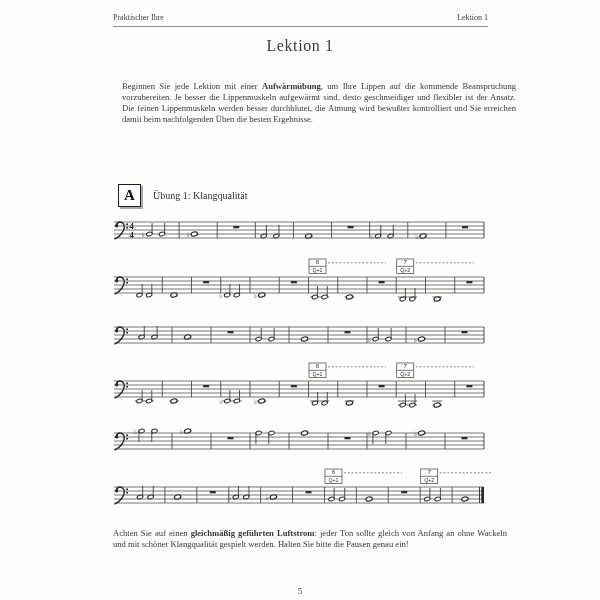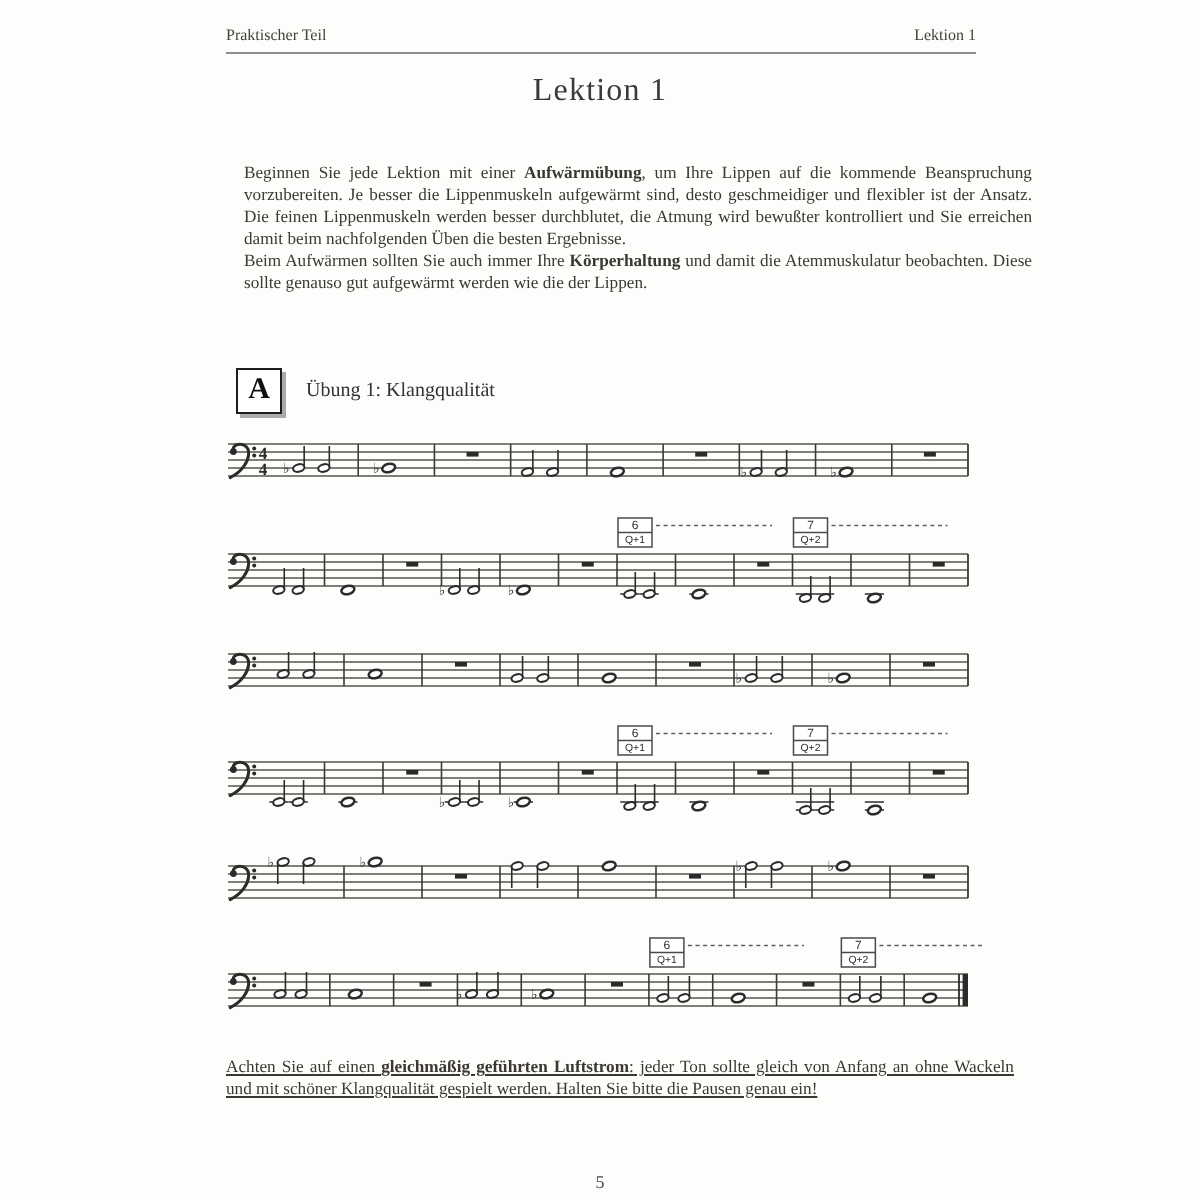--- a/index.html
+++ b/index.html
@@ -7,45 +7,44 @@
   .page{position:relative;width:600px;height:600px;background:#fdfdfc;overflow:hidden;color:#333;}
   .header{position:absolute;left:113px;top:13px;width:375px;display:flex;justify-content:space-between;
           font-size:8px;color:#44403c;border-bottom:1.4px solid #8f8f8f;padding-bottom:4px;}
   .title{position:absolute;top:37px;left:0;width:600px;text-align:center;font-size:16px;
          font-weight:normal;letter-spacing:0.6px;color:#3a3a3a;margin:0;}
   .intro{position:absolute;left:122px;top:81px;width:394px;font-size:8.6px;line-height:10.9px;
          text-align:justify;color:#3b3833;}
   .intro p{margin:0;}
   .outro{position:absolute;left:113px;top:528px;width:394px;font-size:8.6px;line-height:10.9px;
          text-align:justify;color:#3b3833;}
-  .outro p{margin:0;text-decoration:underline;}
+  .outro p{margin:0;}
   b{font-weight:bold;}
   .exercise{position:absolute;left:118px;top:184px;display:flex;align-items:center;gap:12px;}
   .letter-box{width:21px;height:21px;background:#fff;border:1.6px solid #1d1d1d;box-shadow:2px 2px 0 #a9a9a9;
               display:flex;align-items:center;justify-content:center;font-size:15px;font-weight:bold;color:#111;}
   .exercise-label{font-size:10px;color:#333;}
   #staves{position:absolute;left:0;top:0;width:600px;height:600px;}
   #staves svg{position:absolute;}
   .page-number{position:absolute;top:586px;left:0;width:600px;text-align:center;font-size:9px;color:#474747;}
 </style>
 </head>
 <body>
 
 <div class="page">
 
   <div class="header">
-    <span>Praktischer Teil</span>
+    <span>Praktischer Ihre</span>
     <span>Lektion 1</span>
   </div>
 
   <h1 class="title">Lektion 1</h1>
 
   <div class="intro">
     <p><span>Beginnen Sie jede Lektion mit einer </span><b>Aufwärmübung</b><span>, um Ihre Lippen auf die kommende Beanspruchung vorzubereiten. Je besser die Lippenmuskeln aufgewärmt sind, desto geschmeidiger und flexibler ist der Ansatz. Die feinen Lippenmuskeln werden besser durchblutet, die Atmung wird bewußter kontrolliert und Sie erreichen damit beim nachfolgenden Üben die besten Ergebnisse.</span></p>
-    <p><span>Beim Aufwärmen sollten Sie auch immer Ihre </span><b>Körperhaltung</b><span> und damit die Atemmuskulatur beobachten. Diese sollte genauso gut aufgewärmt werden wie die der Lippen.</span></p>
   </div>
 
   <div class="exercise">
     <div class="letter-box">
       <span>A</span>
     </div>
     <span class="exercise-label">Übung 1: Klangqualität</span>
   </div>
 
   <div id="staves">

